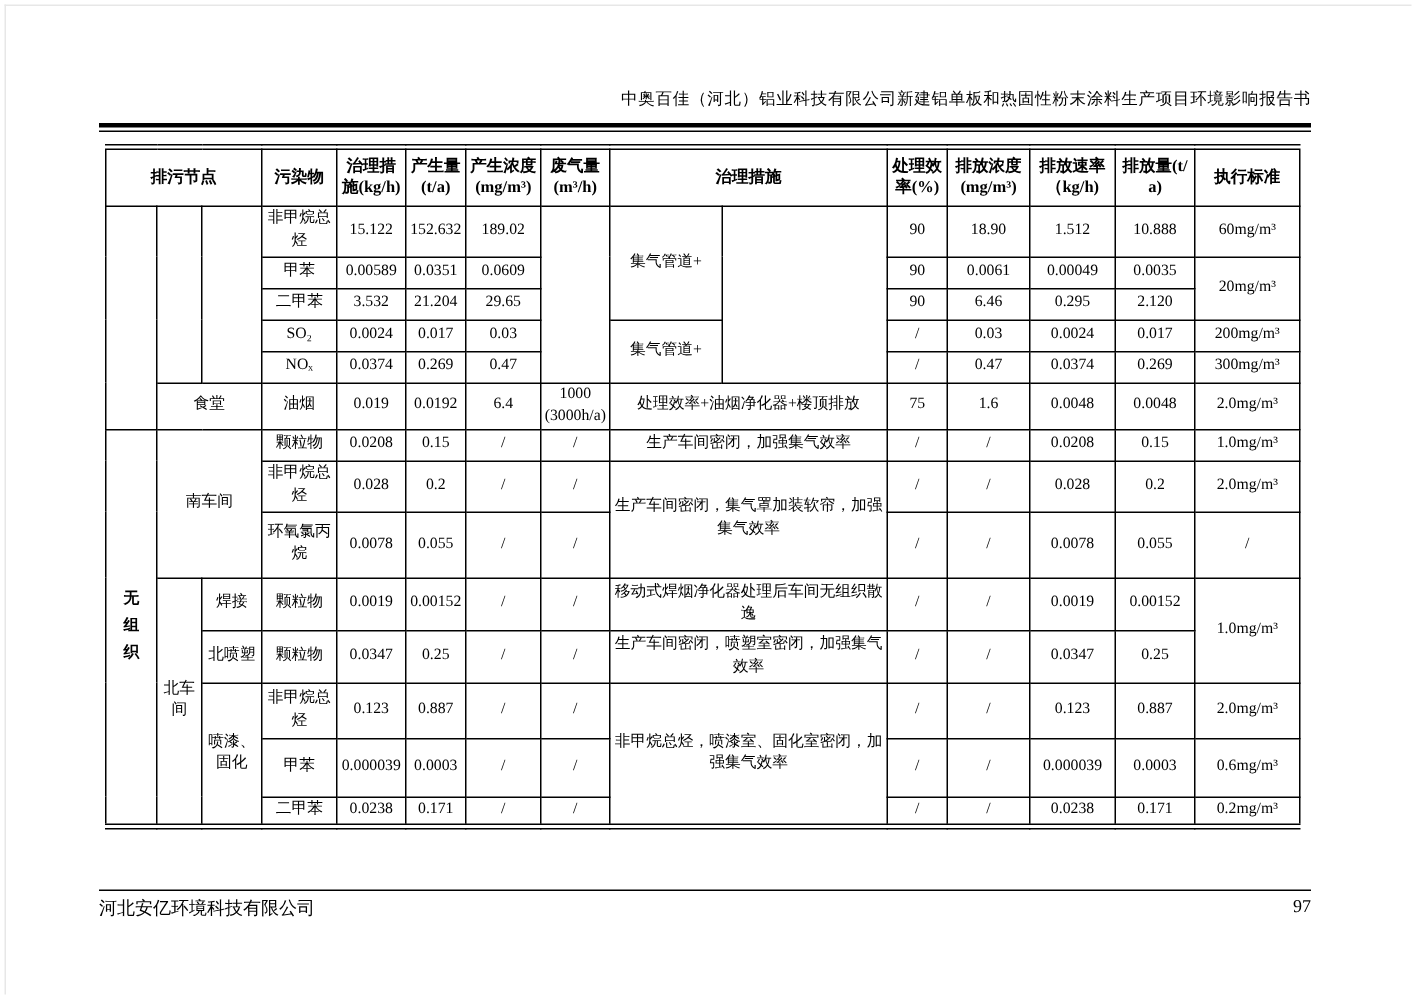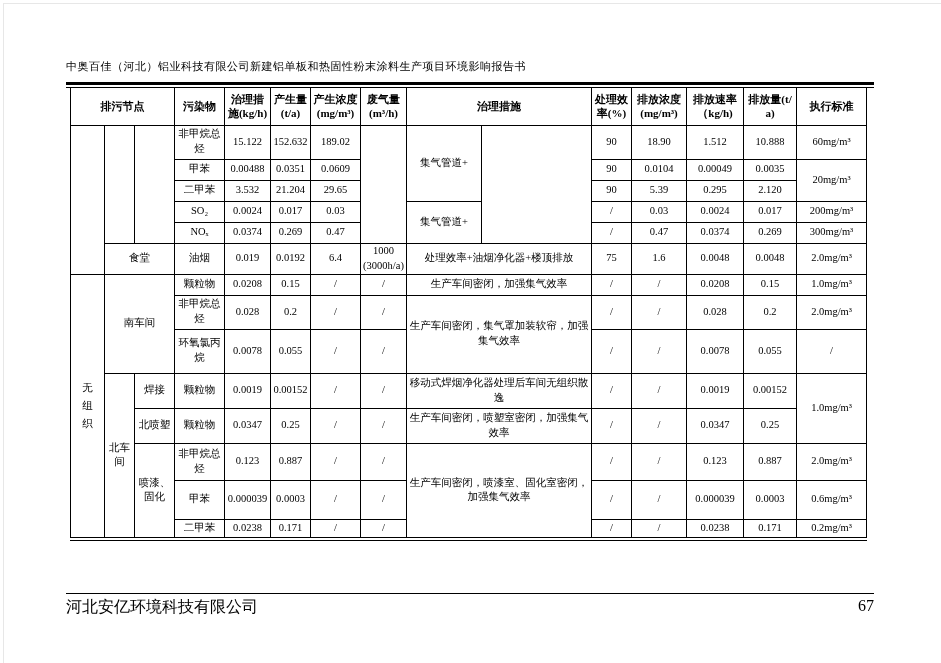--- a/index.html
+++ b/index.html
@@ -10,58 +10,58 @@
     font-family: "Liberation Serif", "DejaVu Serif", "DejaVu Sans", serif;
     color: #000;
   }
   .page-edge {
     position: absolute; top: 3px; left: 3px; right: 0; bottom: 0;
     border-top: 1px solid #e7e7e7; border-left: 1px solid #e7e7e7;
     pointer-events: none;
   }
   .doc-header {
     position: absolute; top: 58px; left: 66px; width: 808px;
-    text-align: left;
+    text-align: right;
   }
   .doc-header .title {
     font-size: 11px; letter-spacing: 0.5px; line-height: 16px;
   }
   .doc-header .rule {
     margin-top: 8px; height: 2px;
     border-top: 3px solid #000; border-bottom: 1px solid #000;
   }
   table.report {
-    position: absolute; top: 84px; left: 70px;
+    position: absolute; top: 96px; left: 70px;
     border-collapse: collapse; table-layout: fixed;
     width: 734px;
     border-left: 1px solid #000; border-right: 1px solid #000;
     border-top: 4px double #000; border-bottom: 4px double #000;
   }
   table.report td, table.report th {
     border: 1px solid #000;
     text-align: center; vertical-align: middle;
     padding: 0 2px;
     font-size: 10.5px; line-height: 1.4;
     word-break: break-all;
     font-weight: normal;
   }
   table.report th {
     font-weight: bold; font-size: 11px; line-height: 1.3; padding: 1px 2px;
   }
   .vtext {
     width: 13px; margin: 0 auto;
-    word-break: break-all; line-height: 1.7;
+    word-break: break-all; line-height: 1.7; font-weight: bold;
   }
   .doc-footer {
     position: absolute; top: 593px; left: 66px; width: 808px;
     border-top: 1px solid #000;
   }
   .doc-footer .row {
     display: flex; justify-content: space-between;
-    padding-top: 3px; font-size: 16px;
+    padding-top: 3px; font-size: 12px;
   }
 </style>
 </head>
 <body>
 
 <div class="page-edge"></div>
 
 <div class="doc-header">
   <div class="title">中奥百佳（河北）铝业科技有限公司新建铝单板和热固性粉末涂料生产项目环境影响报告书</div>
   <div class="rule"></div>
@@ -115,37 +115,37 @@
     <td rowspan="5"></td>
     <td>90</td>
     <td>18.90</td>
     <td>1.512</td>
     <td>10.888</td>
     <td>60mg/m³</td>
   </tr>
 
   <tr style="height:21px">
     <td>甲苯</td>
-    <td>0.00488</td>
+    <td>0.00589</td>
     <td>0.0351</td>
     <td>0.0609</td>
     <td>90</td>
-    <td>0.0104</td>
+    <td>0.0061</td>
     <td>0.00049</td>
     <td>0.0035</td>
     <td rowspan="2">20mg/m³</td>
   </tr>
 
   <tr style="height:21px">
     <td>二甲苯</td>
     <td>3.532</td>
     <td>21.204</td>
     <td>29.65</td>
     <td>90</td>
-    <td>5.39</td>
+    <td>6.46</td>
     <td>0.295</td>
     <td>2.120</td>
   </tr>
 
   <tr style="height:21px">
     <td>SO₂</td>
     <td>0.0024</td>
     <td>0.017</td>
     <td>0.03</td>
     <td rowspan="2">集气管道+</td>
@@ -261,21 +261,21 @@
     <td>0.25</td>
   </tr>
 
   <tr style="height:37px">
     <td rowspan="3">喷漆、固化</td>
     <td>非甲烷总烃</td>
     <td>0.123</td>
     <td>0.887</td>
     <td>/</td>
     <td>/</td>
-    <td colspan="2" rowspan="3">生产车间密闭，喷漆室、固化室密闭，加强集气效率</td>
+    <td colspan="2" rowspan="3">非甲烷总烃，喷漆室、固化室密闭，加强集气效率</td>
     <td>/</td>
     <td>/</td>
     <td>0.123</td>
     <td>0.887</td>
     <td>2.0mg/m³</td>
   </tr>
 
   <tr style="height:39px">
     <td>甲苯</td>
     <td>0.000039</td>
@@ -300,15 +300,15 @@
     <td>0.0238</td>
     <td>0.171</td>
     <td>0.2mg/m³</td>
   </tr>
 </tbody>
   </table>
 
 <div class="doc-footer">
   <div class="row">
     <span>河北安亿环境科技有限公司</span>
-    <span>67</span>
+    <span>97</span>
   </div>
 </div>
 
 </body></html>

